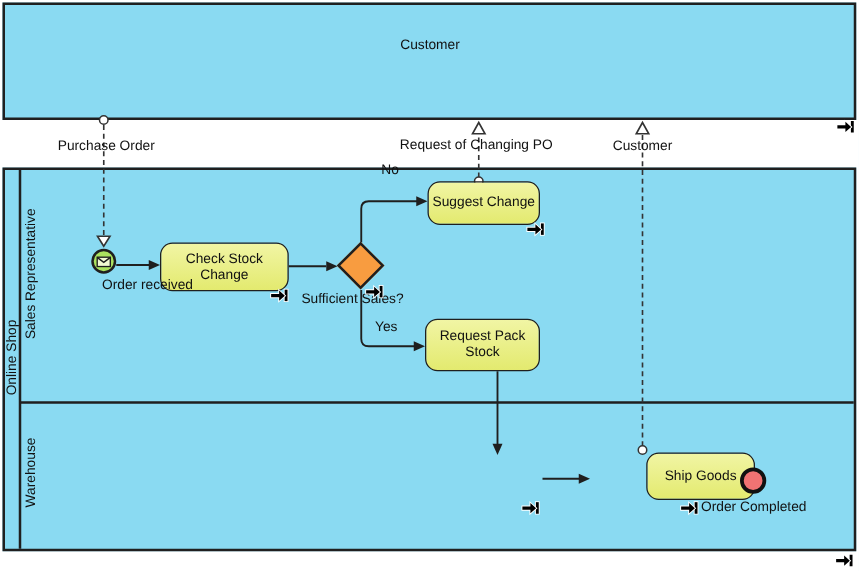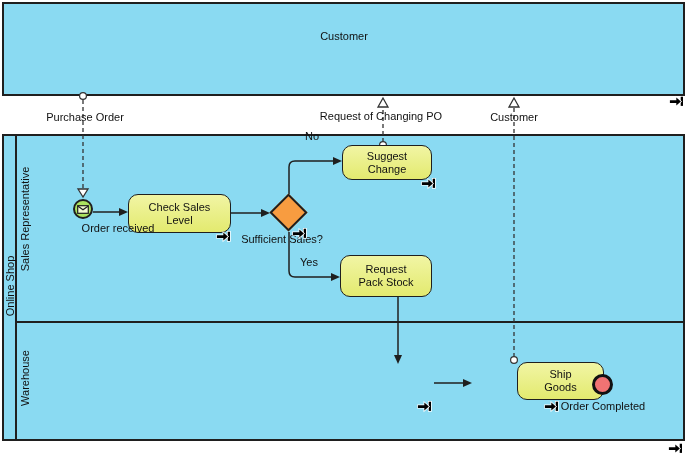--- a/index.html
+++ b/index.html
@@ -18,21 +18,21 @@
   }
   .vlabel{
     position:absolute;transform:translate(-50%,-50%) rotate(-90deg);
     white-space:nowrap;font-size:11px;color:#111;
   }
   .task{
     position:absolute;box-sizing:border-box;
     border:1.5px solid #1f1f1f;border-radius:10px;
     background:linear-gradient(180deg,#F1F5A4 0%,#E3EA6F 100%);
     display:flex;align-items:center;justify-content:center;text-align:center;
-    font-size:11px;line-height:13px;padding:16px;
+    font-size:11px;line-height:13px;padding:2px;
   }
   .gateway{
     position:absolute;box-sizing:border-box;width:27px;height:27px;
     background:#F89C40;border:2px solid #1f1f1f;transform:rotate(45deg);
   }
   .event{position:absolute;box-sizing:border-box;border-radius:50%;}
   .event.start{
     width:20px;height:20px;border:2px solid #1f1f1f;background:#ABE25F;
     display:flex;align-items:center;justify-content:center;
   }
@@ -100,21 +100,21 @@
   </svg>
 
   <div class="event start" style="left:73px;top:199px;">
     <svg width="12" height="9" viewBox="0 0 12 9">
       <rect x="0.7" y="0.7" width="10.6" height="7.6" fill="#F2FAD2" stroke="#1f1f1f" stroke-width="1.2"></rect>
       <path d="M0.7,0.9 L6,4.8 L11.3,0.9" fill="none" stroke="#1f1f1f" stroke-width="1.2"></path>
     </svg>
   </div>
 
   <div class="task" style="left:128px;top:194px;width:103px;height:39px;">
-    <span>Check Sales Level</span>
+    <span>Check Stock Change</span>
   </div>
 
   <div class="gateway" style="left:275px;top:199px;"></div>
 
   <div class="task" style="left:342px;top:145px;width:90px;height:35px;">
     <span>Suggest Change</span>
   </div>
 
   <div class="task" style="left:340px;top:255px;width:92px;height:42px;">
     <span>Request Pack Stock</span>

